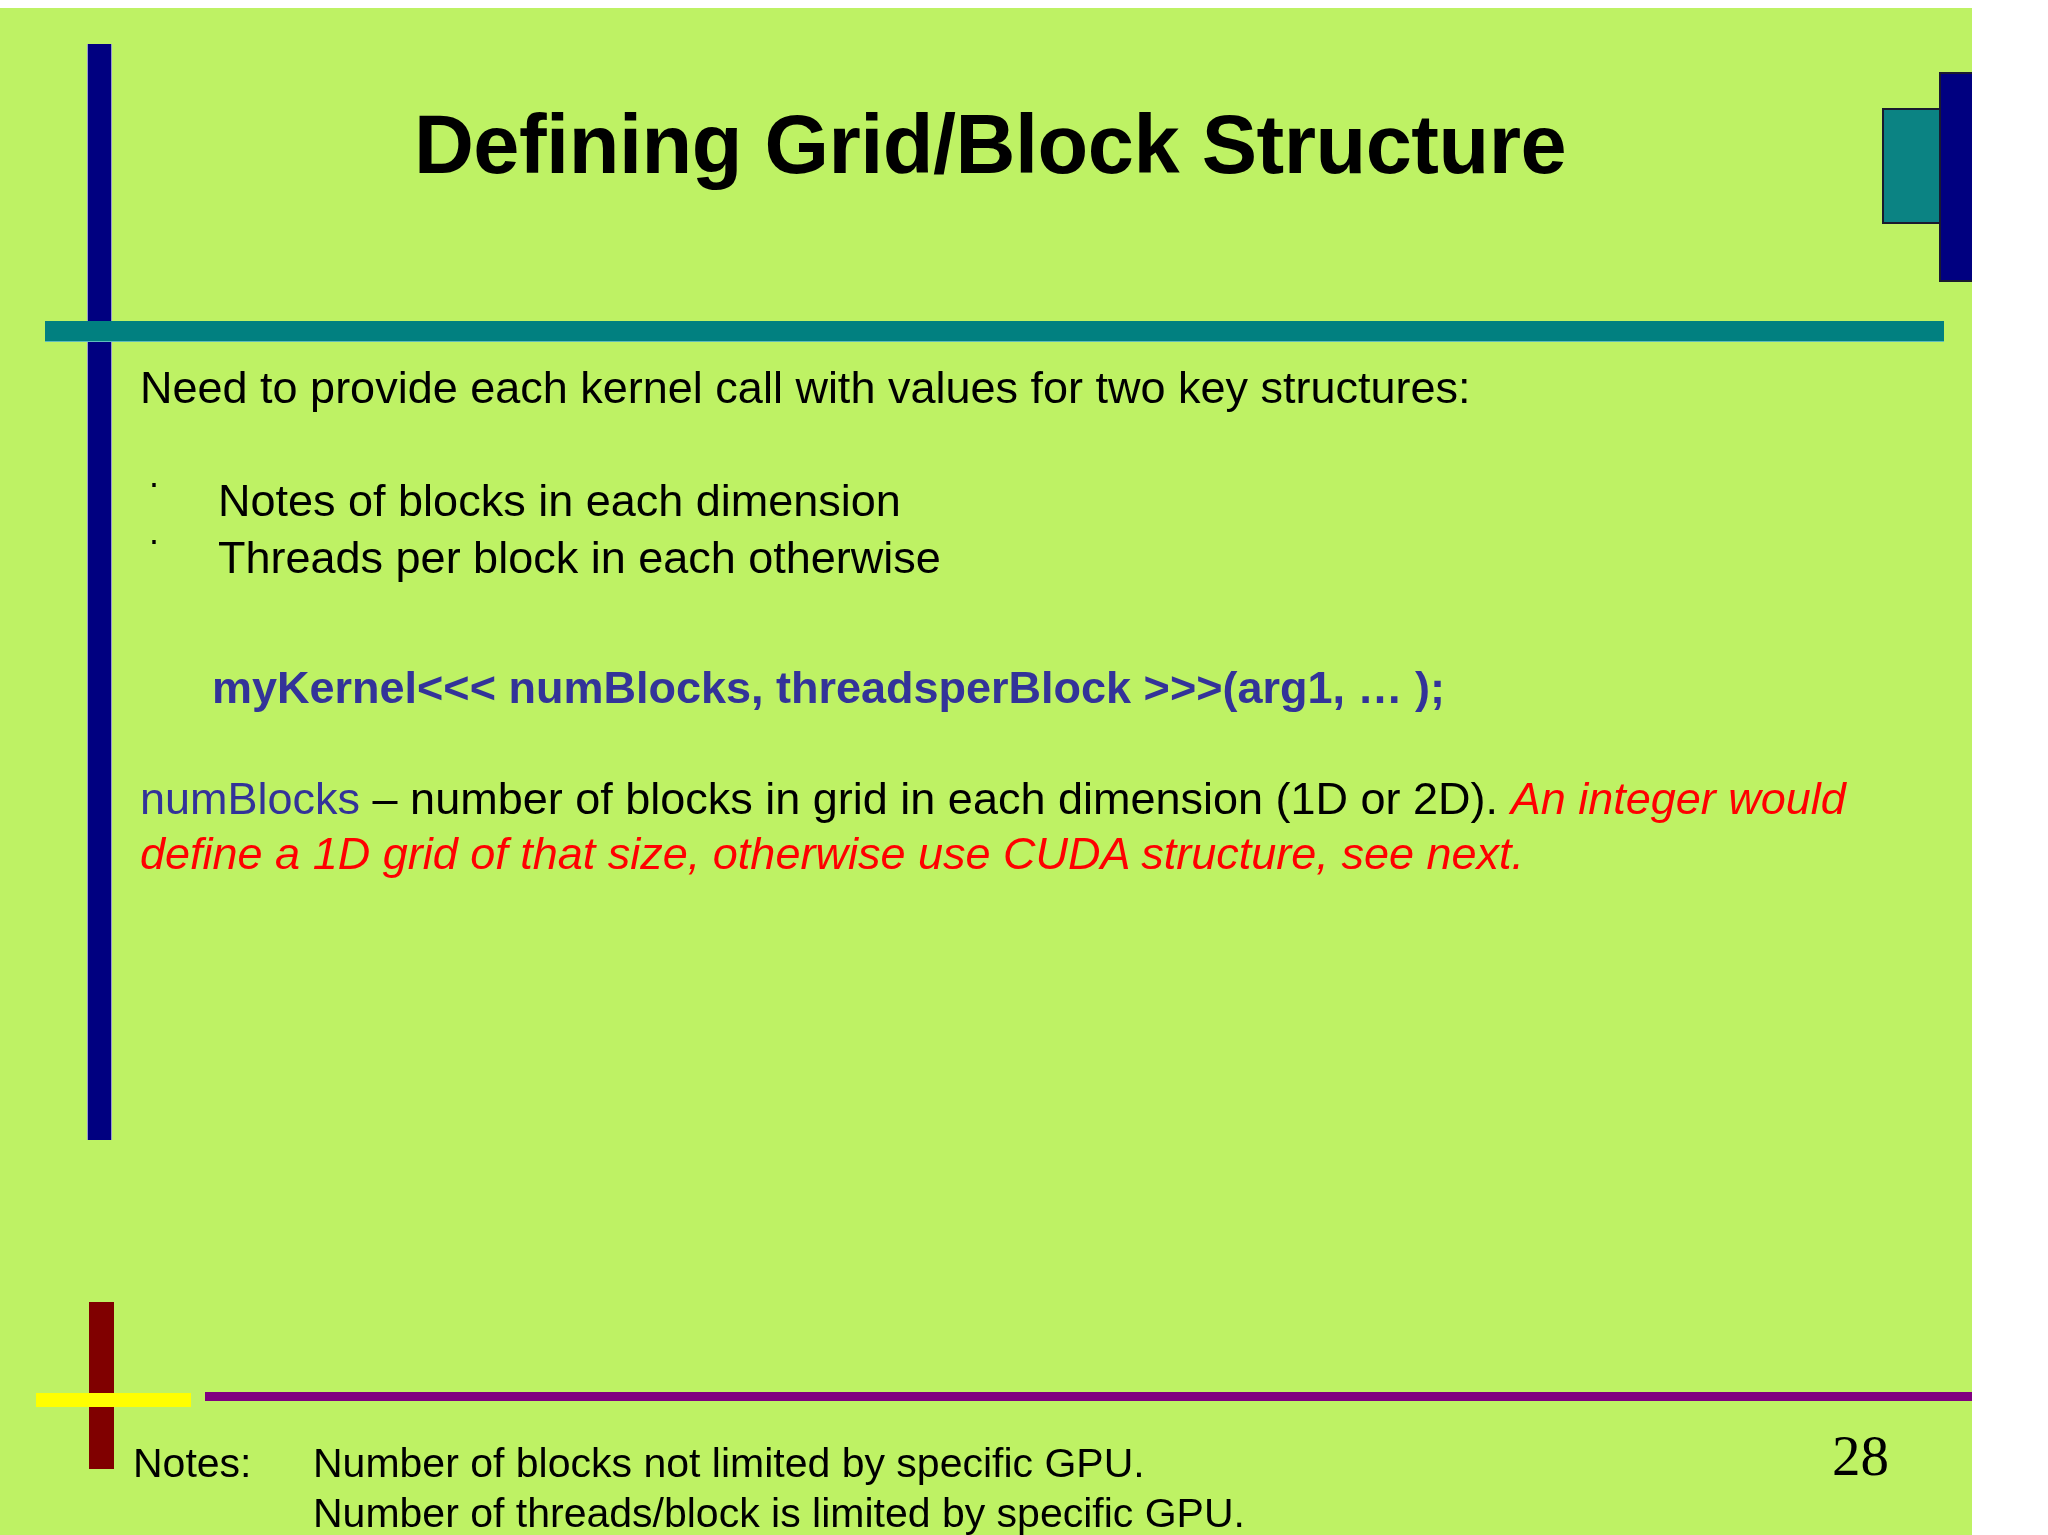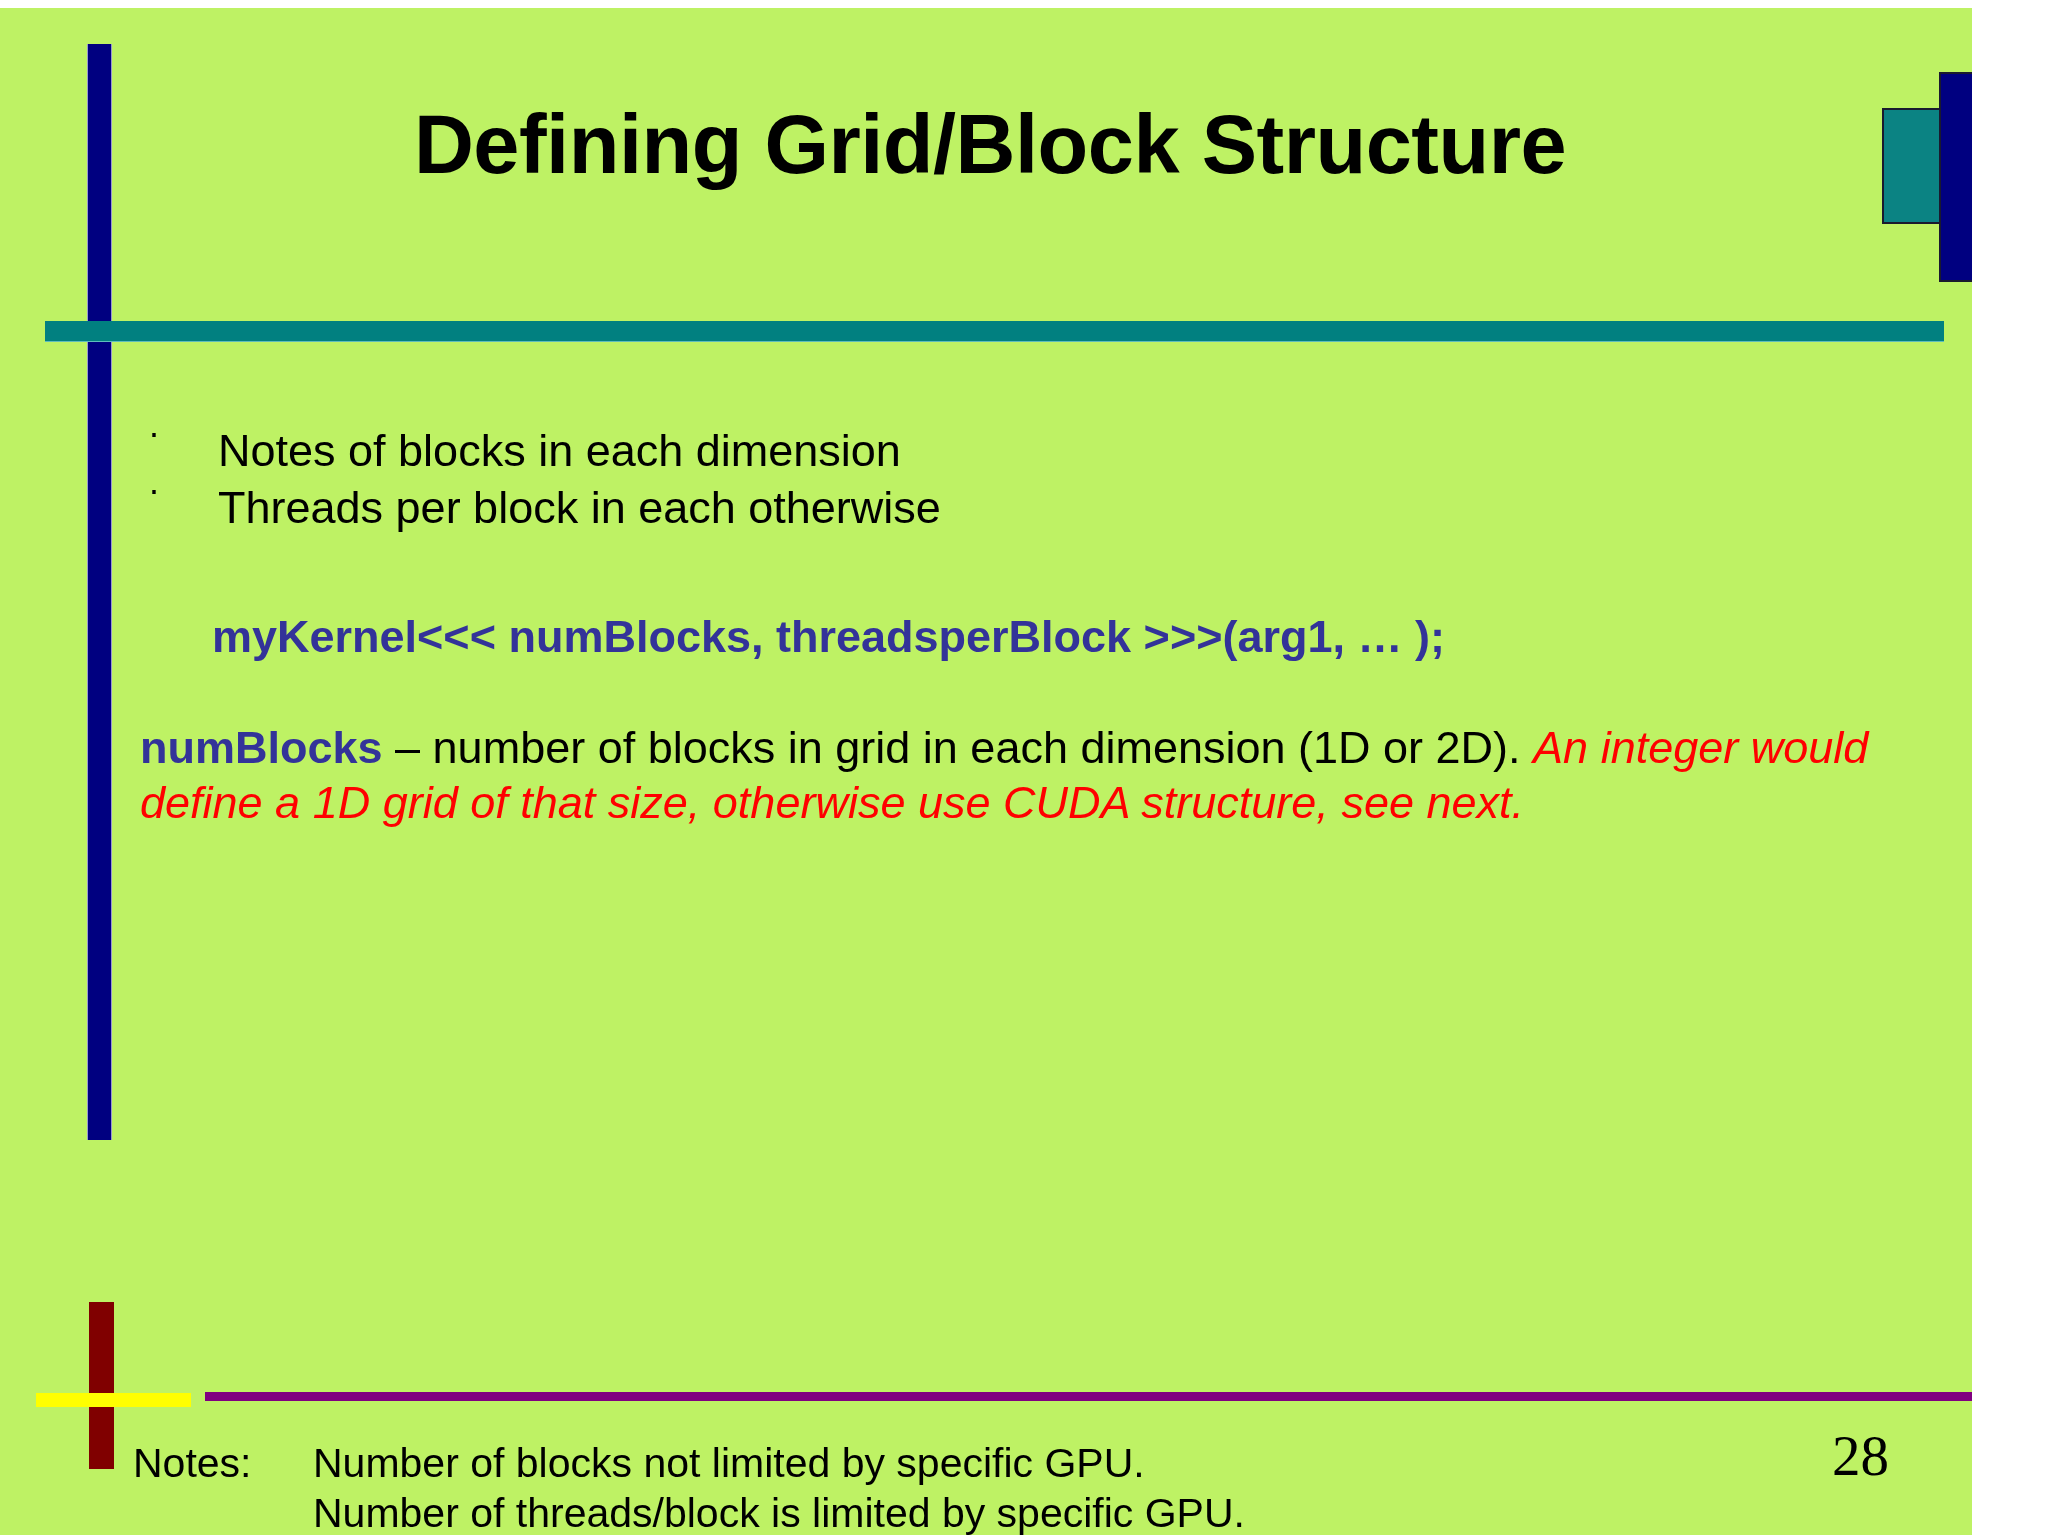--- a/index.html
+++ b/index.html
@@ -145,21 +145,21 @@
     margin: 58px 0 0 0;
     font-size: 45px;
     color: #000000;
     line-height: 1.22;
   }
   .para.second {
     margin-top: 42px;
   }
   .kw {
     color: #333399;
-    font-weight: bold;
+    font-weight: normal;
   }
   .em-red {
     color: #ff0000;
     font-style: italic;
   }
 
   
   .notes {
     position: absolute;
     left: 133px;
@@ -196,20 +196,21 @@
   <div class="deco-navy-rect"></div>
   <div class="deco-teal-hbar"></div>
   <div class="deco-darkred-vbar"></div>
   <div class="deco-yellow-hbar"></div>
   <div class="deco-purple-hline"></div>
 
   <div class="title">Defining Grid/Block Structure</div>
 
   <div class="body-area">
 
+    <p class="lead">Need to provide each kernel call with values for two key structures:</p>
 
     <ul class="bullets">
       <li>
         <span class="bullet-dot">·</span>
         <span>Notes of blocks in each dimension</span>
       </li>
       <li>
         <span class="bullet-dot">·</span>
         <span>Threads per block in each otherwise</span>
       </li>

